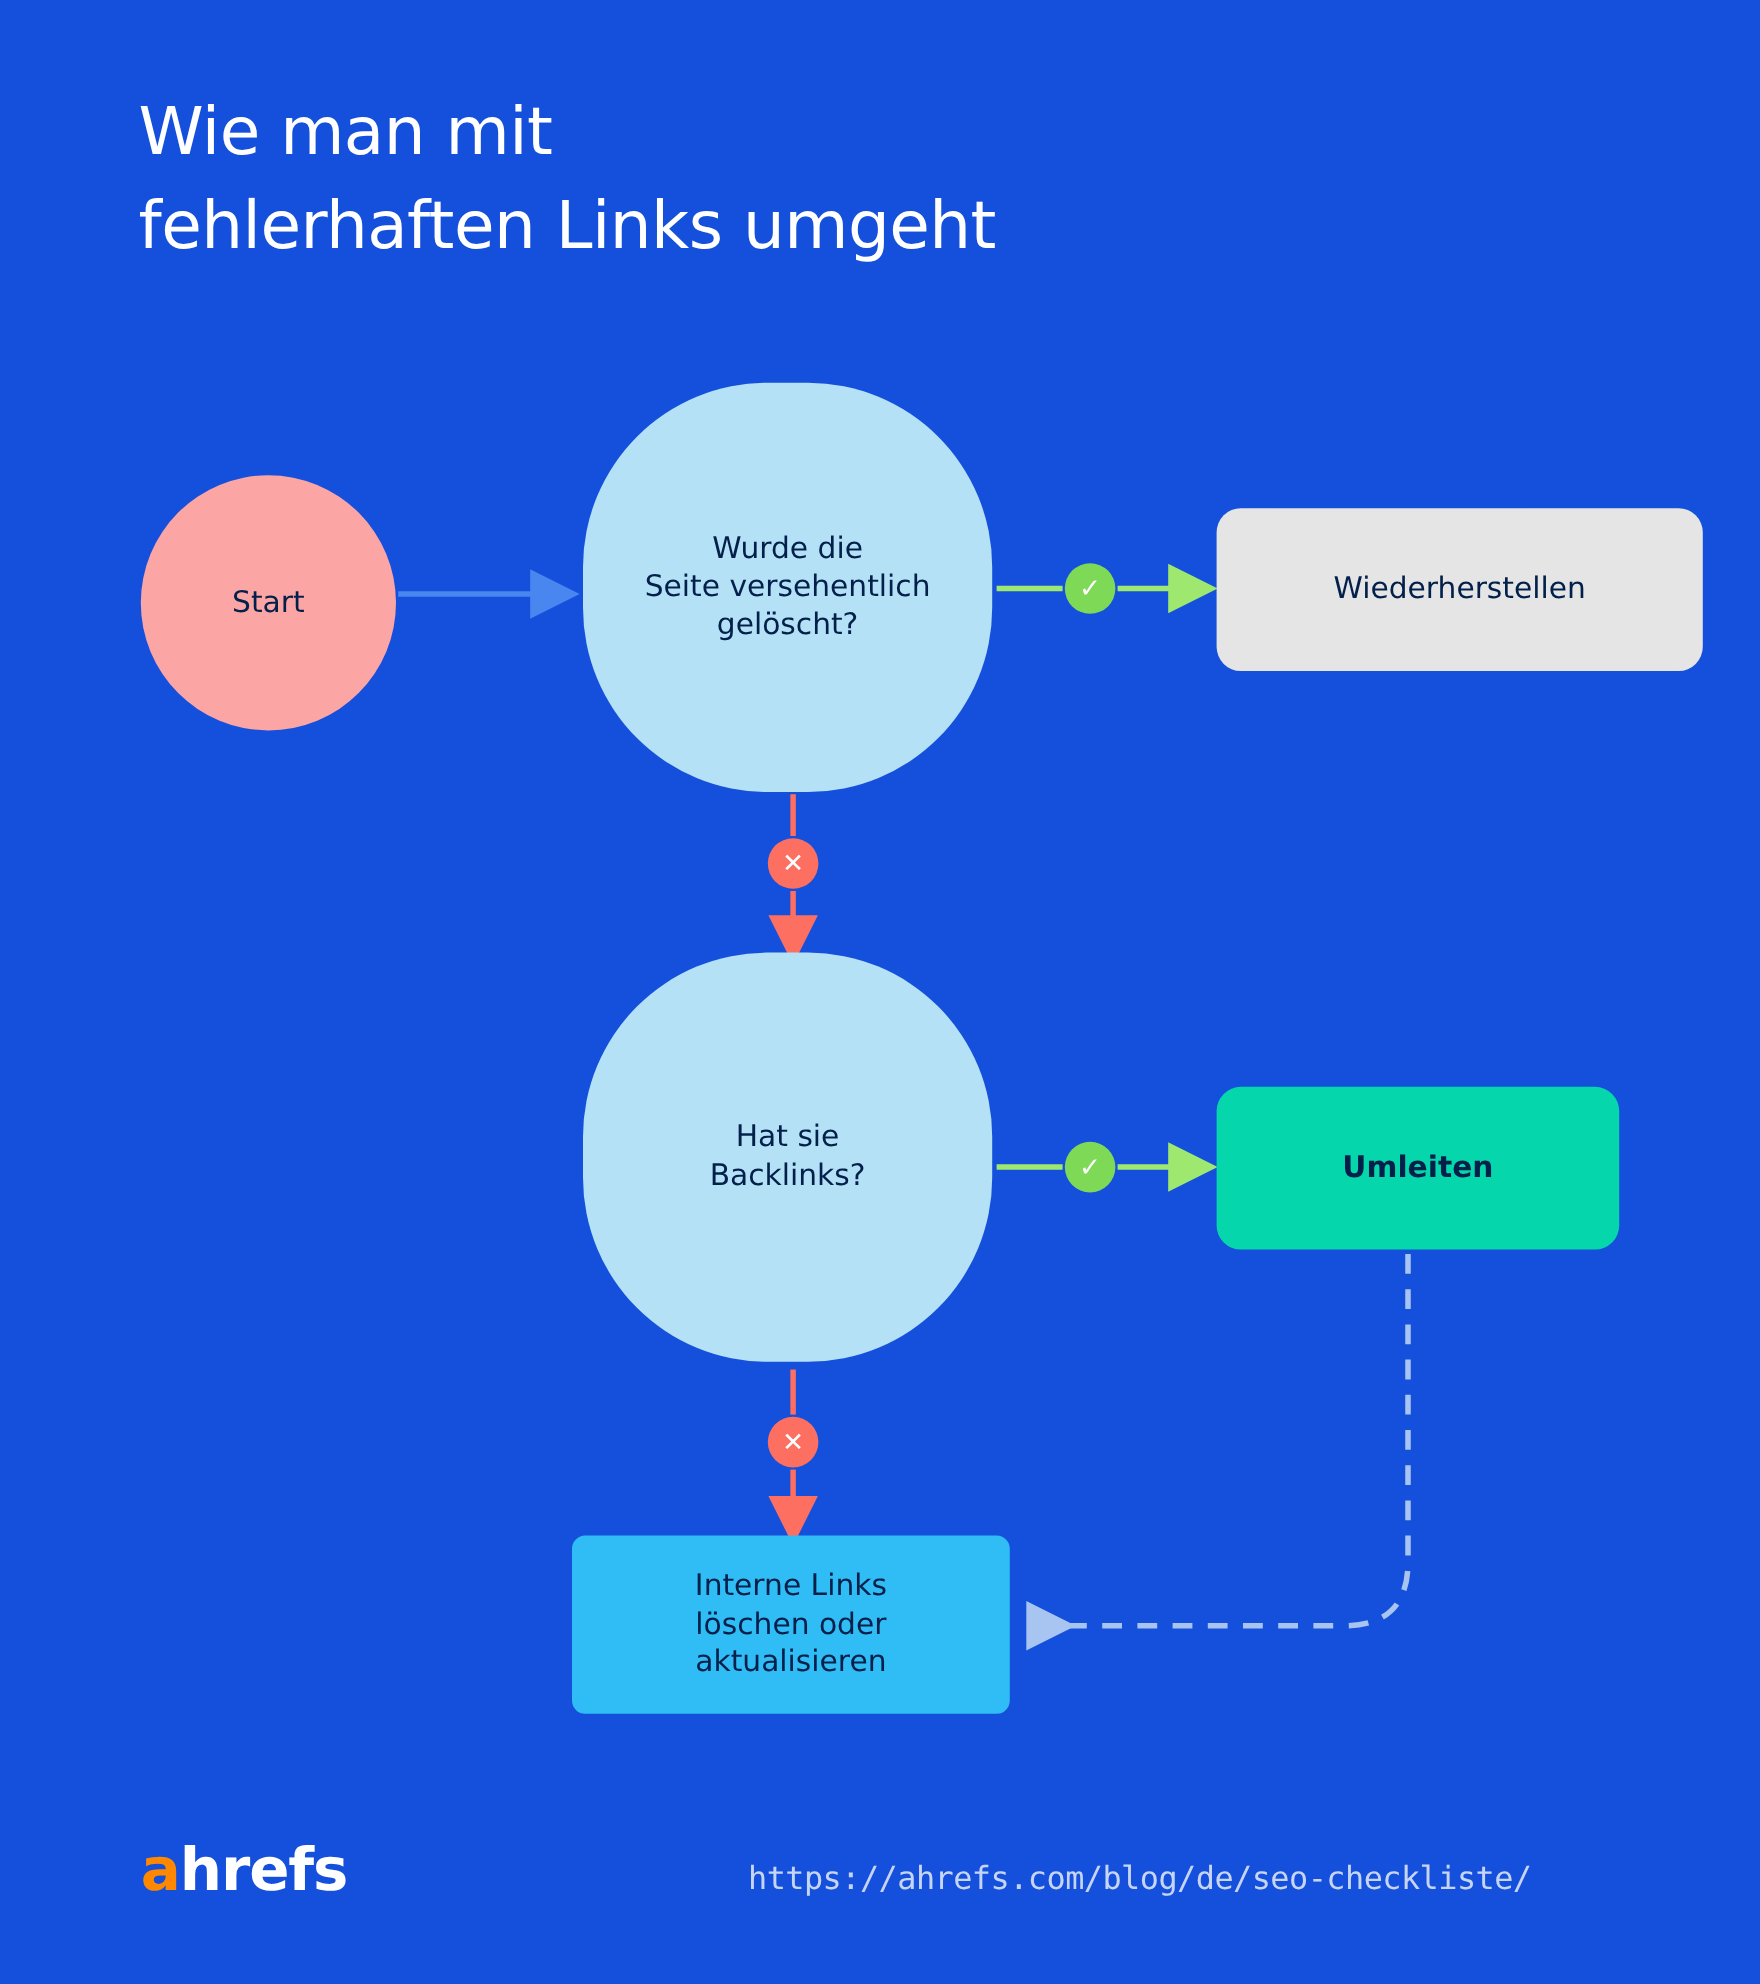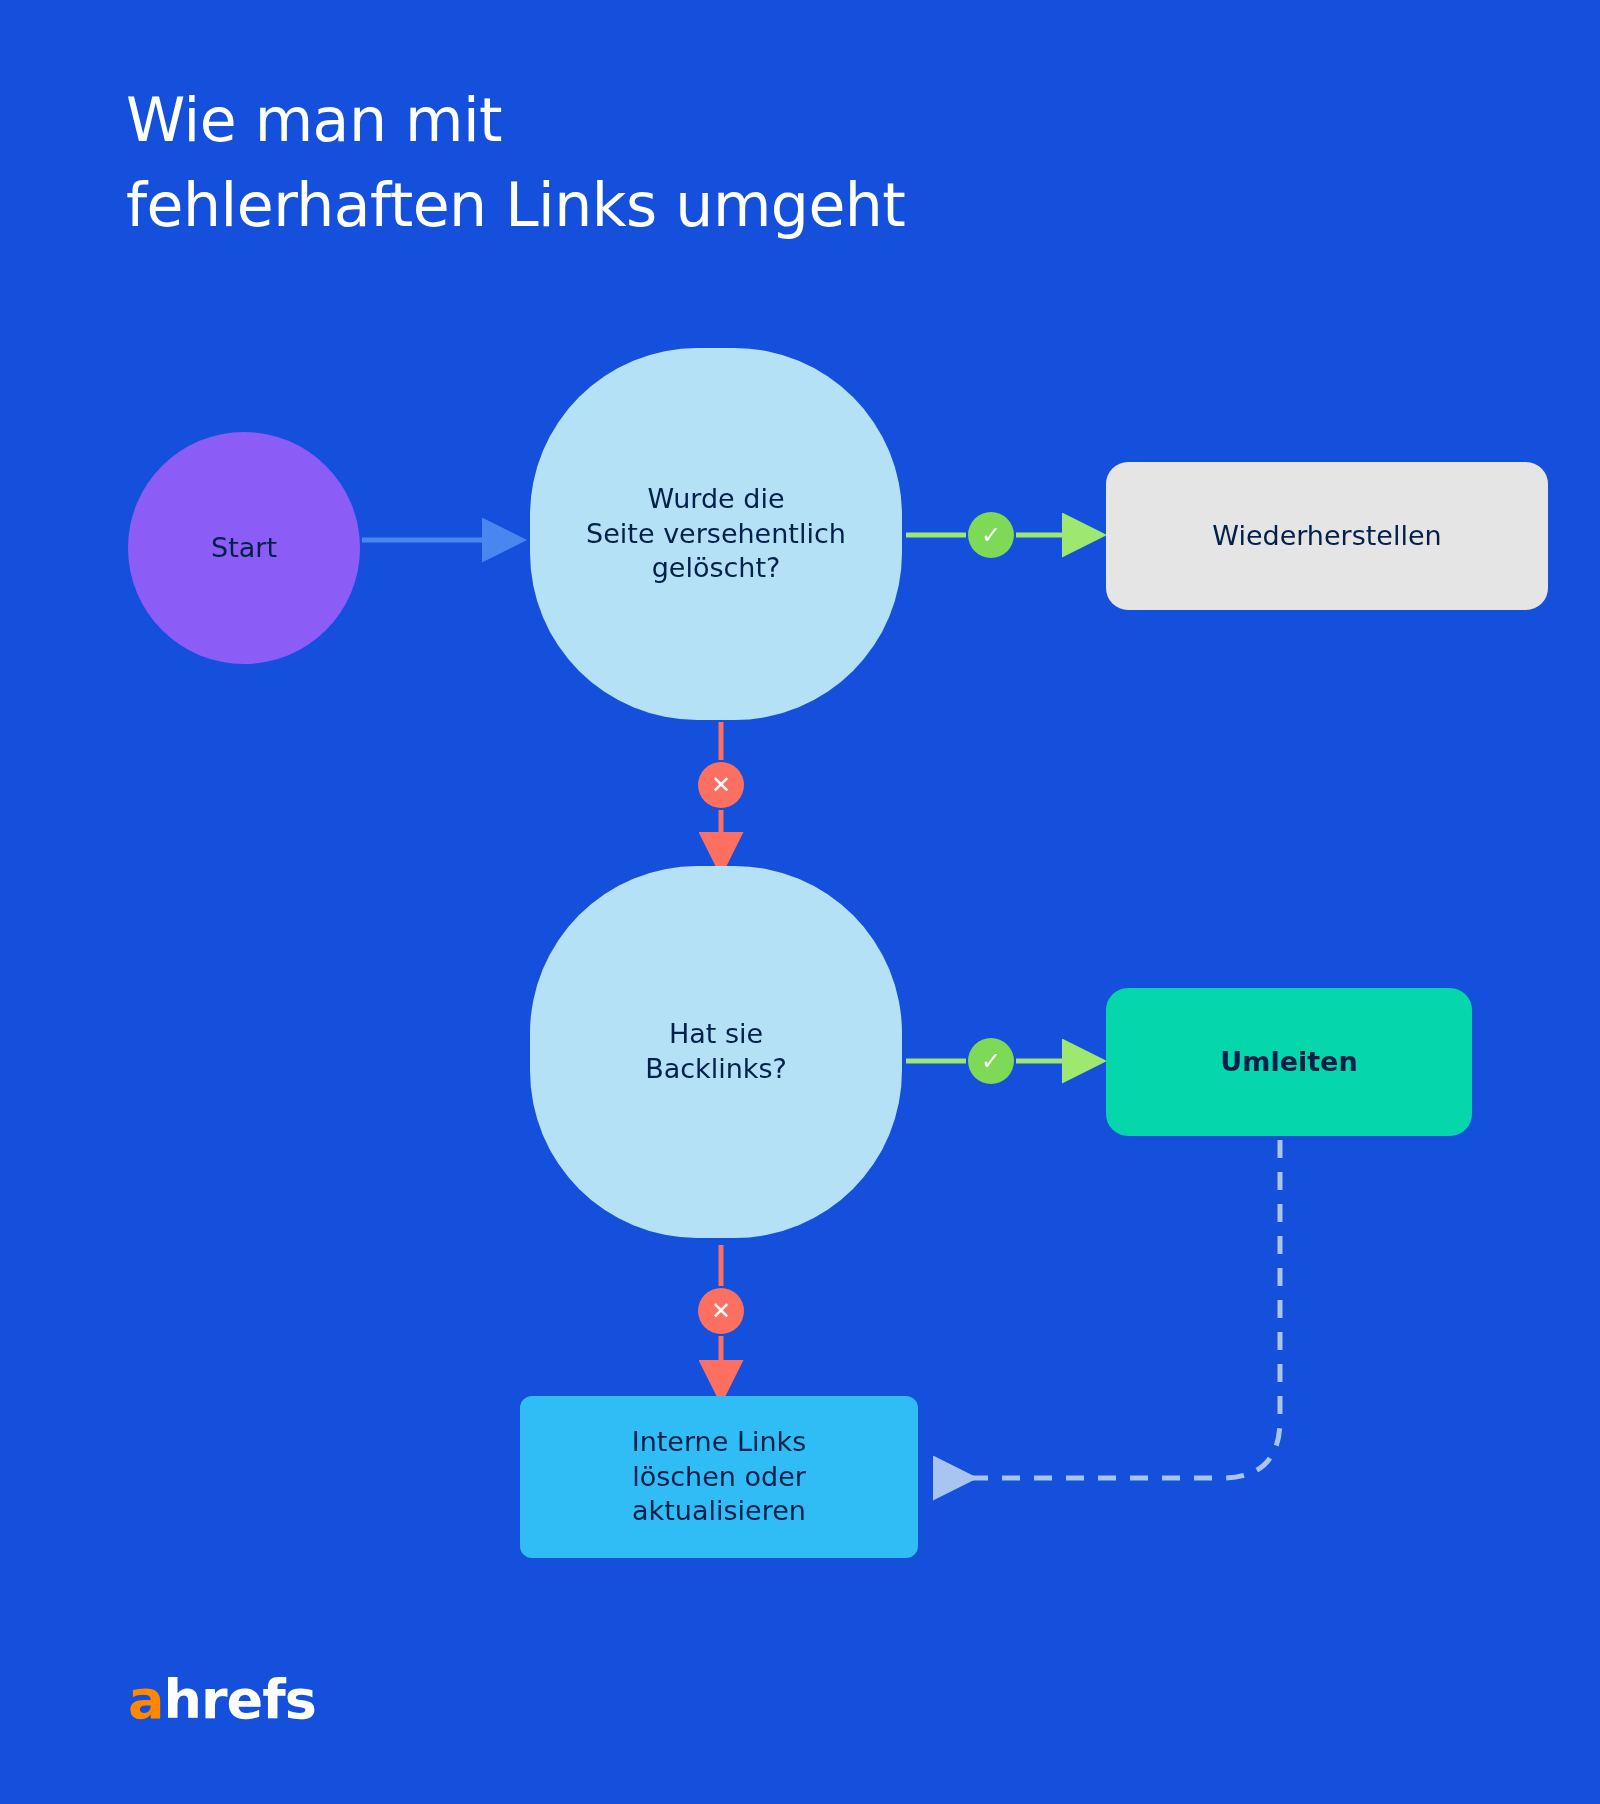--- a/index.html
+++ b/index.html
@@ -57,21 +57,21 @@
     line-height: 1.28;
     box-sizing: border-box;
   }
 
   .node-start {
     left: 128px;
     top: 432px;
     width: 232px;
     height: 232px;
     border-radius: 50%;
-    background: #8b5cf6;
+    background: #fca5a5;
     font-size: 27px;
   }
 
   .decision {
     background: #b5e1f7;
     
     border-radius: 34% 34% 34% 34% / 34% 34% 34% 34%;
   }
 
   .node-decision-1 {
@@ -234,14 +234,15 @@
 
   <div class="badge badge-yes badge-yes-1">✓</div>
   <div class="badge badge-no badge-no-1">✕</div>
   <div class="badge badge-yes badge-yes-2">✓</div>
   <div class="badge badge-no badge-no-2">✕</div>
 
   <div class="logo">
     <span class="a">a</span><span>hrefs</span>
   </div>
 
+  <div class="footer-url">https://ahrefs.com/blog/de/seo-checkliste/</div>
 
 </div>
 
 </body></html>

